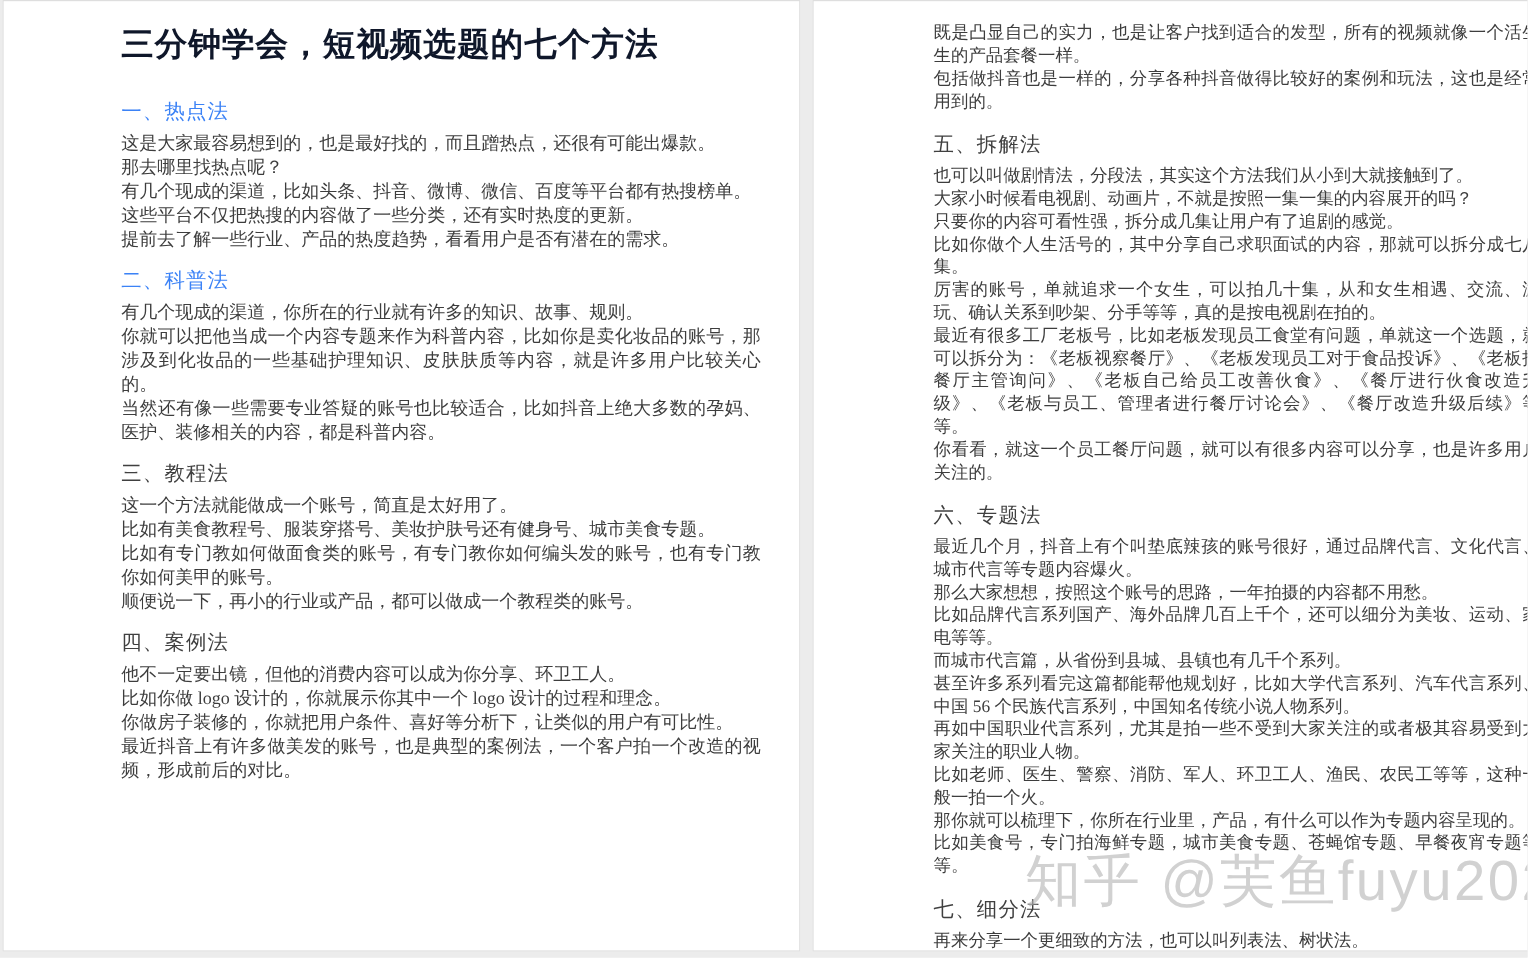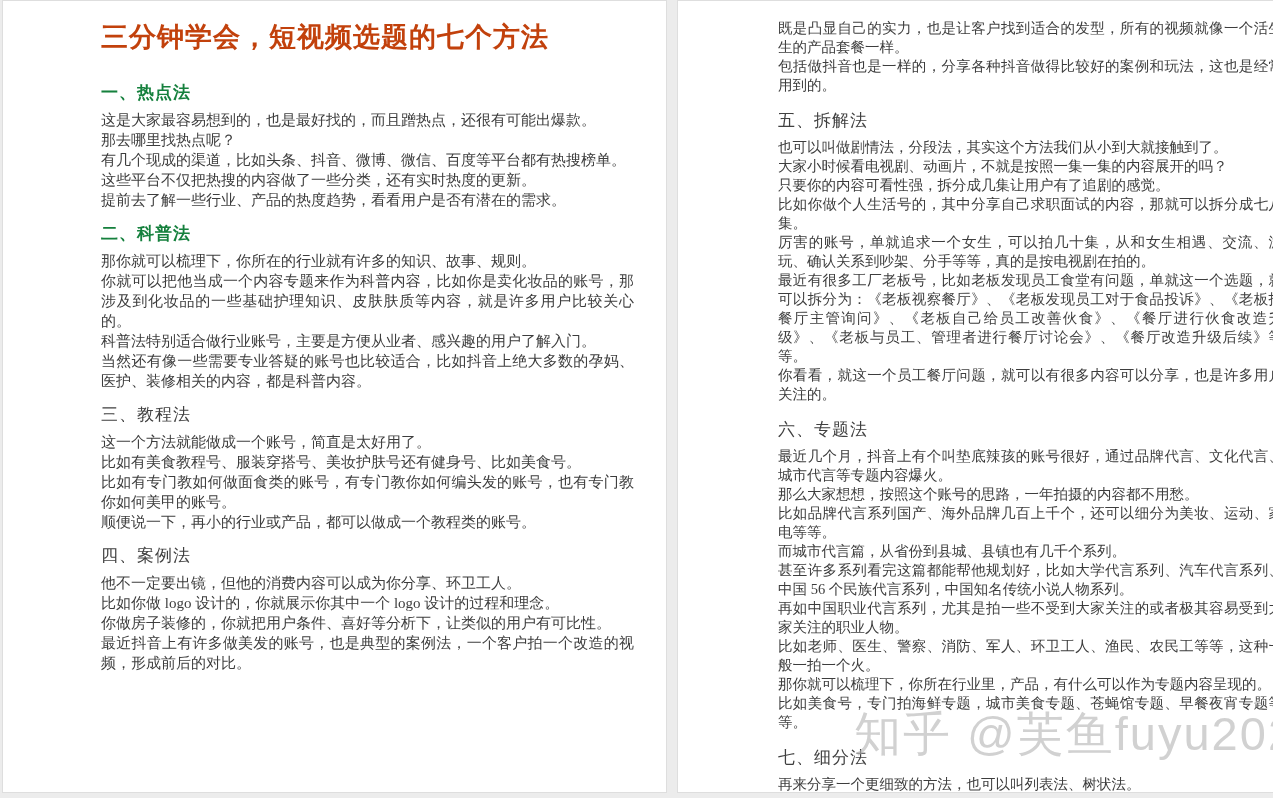--- a/index.html
+++ b/index.html
@@ -26,36 +26,36 @@
   .page-left  { left: 2px;   width: 665px; }
   .page-right { left: 677px; width: 640px; }
 
   .page-left  .page-inner { padding: 14px 32px 0 98px; }
   .page-right .page-inner { padding: 18px 30px 0 100px; width: 635px; }
 
   .doc-title {
     font-size: 27px;
     line-height: 40px;
     font-weight: 700;
-    color: #c2410c;
+    color: #0f172a;
     letter-spacing: 1px;
     margin: 2px 0 24px 0;
   }
 
   .sec-heading {
     font-size: 17px;
     line-height: 24px;
     font-weight: 400;
     color: #404040;
     letter-spacing: 1px;
     margin: 12px 0 5px 0;
   }
   .sec-heading.bold {
-    font-weight: 700;
-    color: #15803d;
+    font-weight: 400;
+    color: #3b82f6;
   }
 
   .para {
     font-size: 15px;
     line-height: 20px;
     color: #3d3d3d;
     text-align: justify;
     text-justify: inter-ideograph;
   }
   .page-right .para { font-size: 14.5px; line-height: 19px; }
@@ -88,29 +88,28 @@
           <section>
             <h2 class="sec-heading bold">一、热点法</h2>
             <p class="para">这是大家最容易想到的，也是最好找的，而且蹭热点，还很有可能出爆款。</p>
             <p class="para">那去哪里找热点呢？</p>
             <p class="para">有几个现成的渠道，比如头条、抖音、微博、微信、百度等平台都有热搜榜单。</p>
             <p class="para">这些平台不仅把热搜的内容做了一些分类，还有实时热度的更新。</p>
             <p class="para">提前去了解一些行业、产品的热度趋势，看看用户是否有潜在的需求。</p>
           </section>
           <section>
             <h2 class="sec-heading bold">二、科普法</h2>
-            <p class="para">那你就可以梳理下，你所在的行业就有许多的知识、故事、规则。</p>
+            <p class="para">有几个现成的渠道，你所在的行业就有许多的知识、故事、规则。</p>
             <p class="para">你就可以把他当成一个内容专题来作为科普内容，比如你是卖化妆品的账号，那涉及到化妆品的一些基础护理知识、皮肤肤质等内容，就是许多用户比较关心的。</p>
-            <p class="para">科普法特别适合做行业账号，主要是方便从业者、感兴趣的用户了解入门。</p>
             <p class="para">当然还有像一些需要专业答疑的账号也比较适合，比如抖音上绝大多数的孕妈、医护、装修相关的内容，都是科普内容。</p>
           </section>
           <section>
             <h2 class="sec-heading">三、教程法</h2>
             <p class="para">这一个方法就能做成一个账号，简直是太好用了。</p>
-            <p class="para">比如有美食教程号、服装穿搭号、美妆护肤号还有健身号、比如美食号。</p>
+            <p class="para">比如有美食教程号、服装穿搭号、美妆护肤号还有健身号、城市美食专题。</p>
             <p class="para">比如有专门教如何做面食类的账号，有专门教你如何编头发的账号，也有专门教你如何美甲的账号。</p>
             <p class="para">顺便说一下，再小的行业或产品，都可以做成一个教程类的账号。</p>
           </section>
           <section>
             <h2 class="sec-heading">四、案例法</h2>
             <p class="para">他不一定要出镜，但他的消费内容可以成为你分享、环卫工人。</p>
             <p class="para">比如你做 logo 设计的，你就展示你其中一个 logo 设计的过程和理念。</p>
             <p class="para">你做房子装修的，你就把用户条件、喜好等分析下，让类似的用户有可比性。</p>
             <p class="para">最近抖音上有许多做美发的账号，也是典型的案例法，一个客户拍一个改造的视频，形成前后的对比。</p>
           </section>

